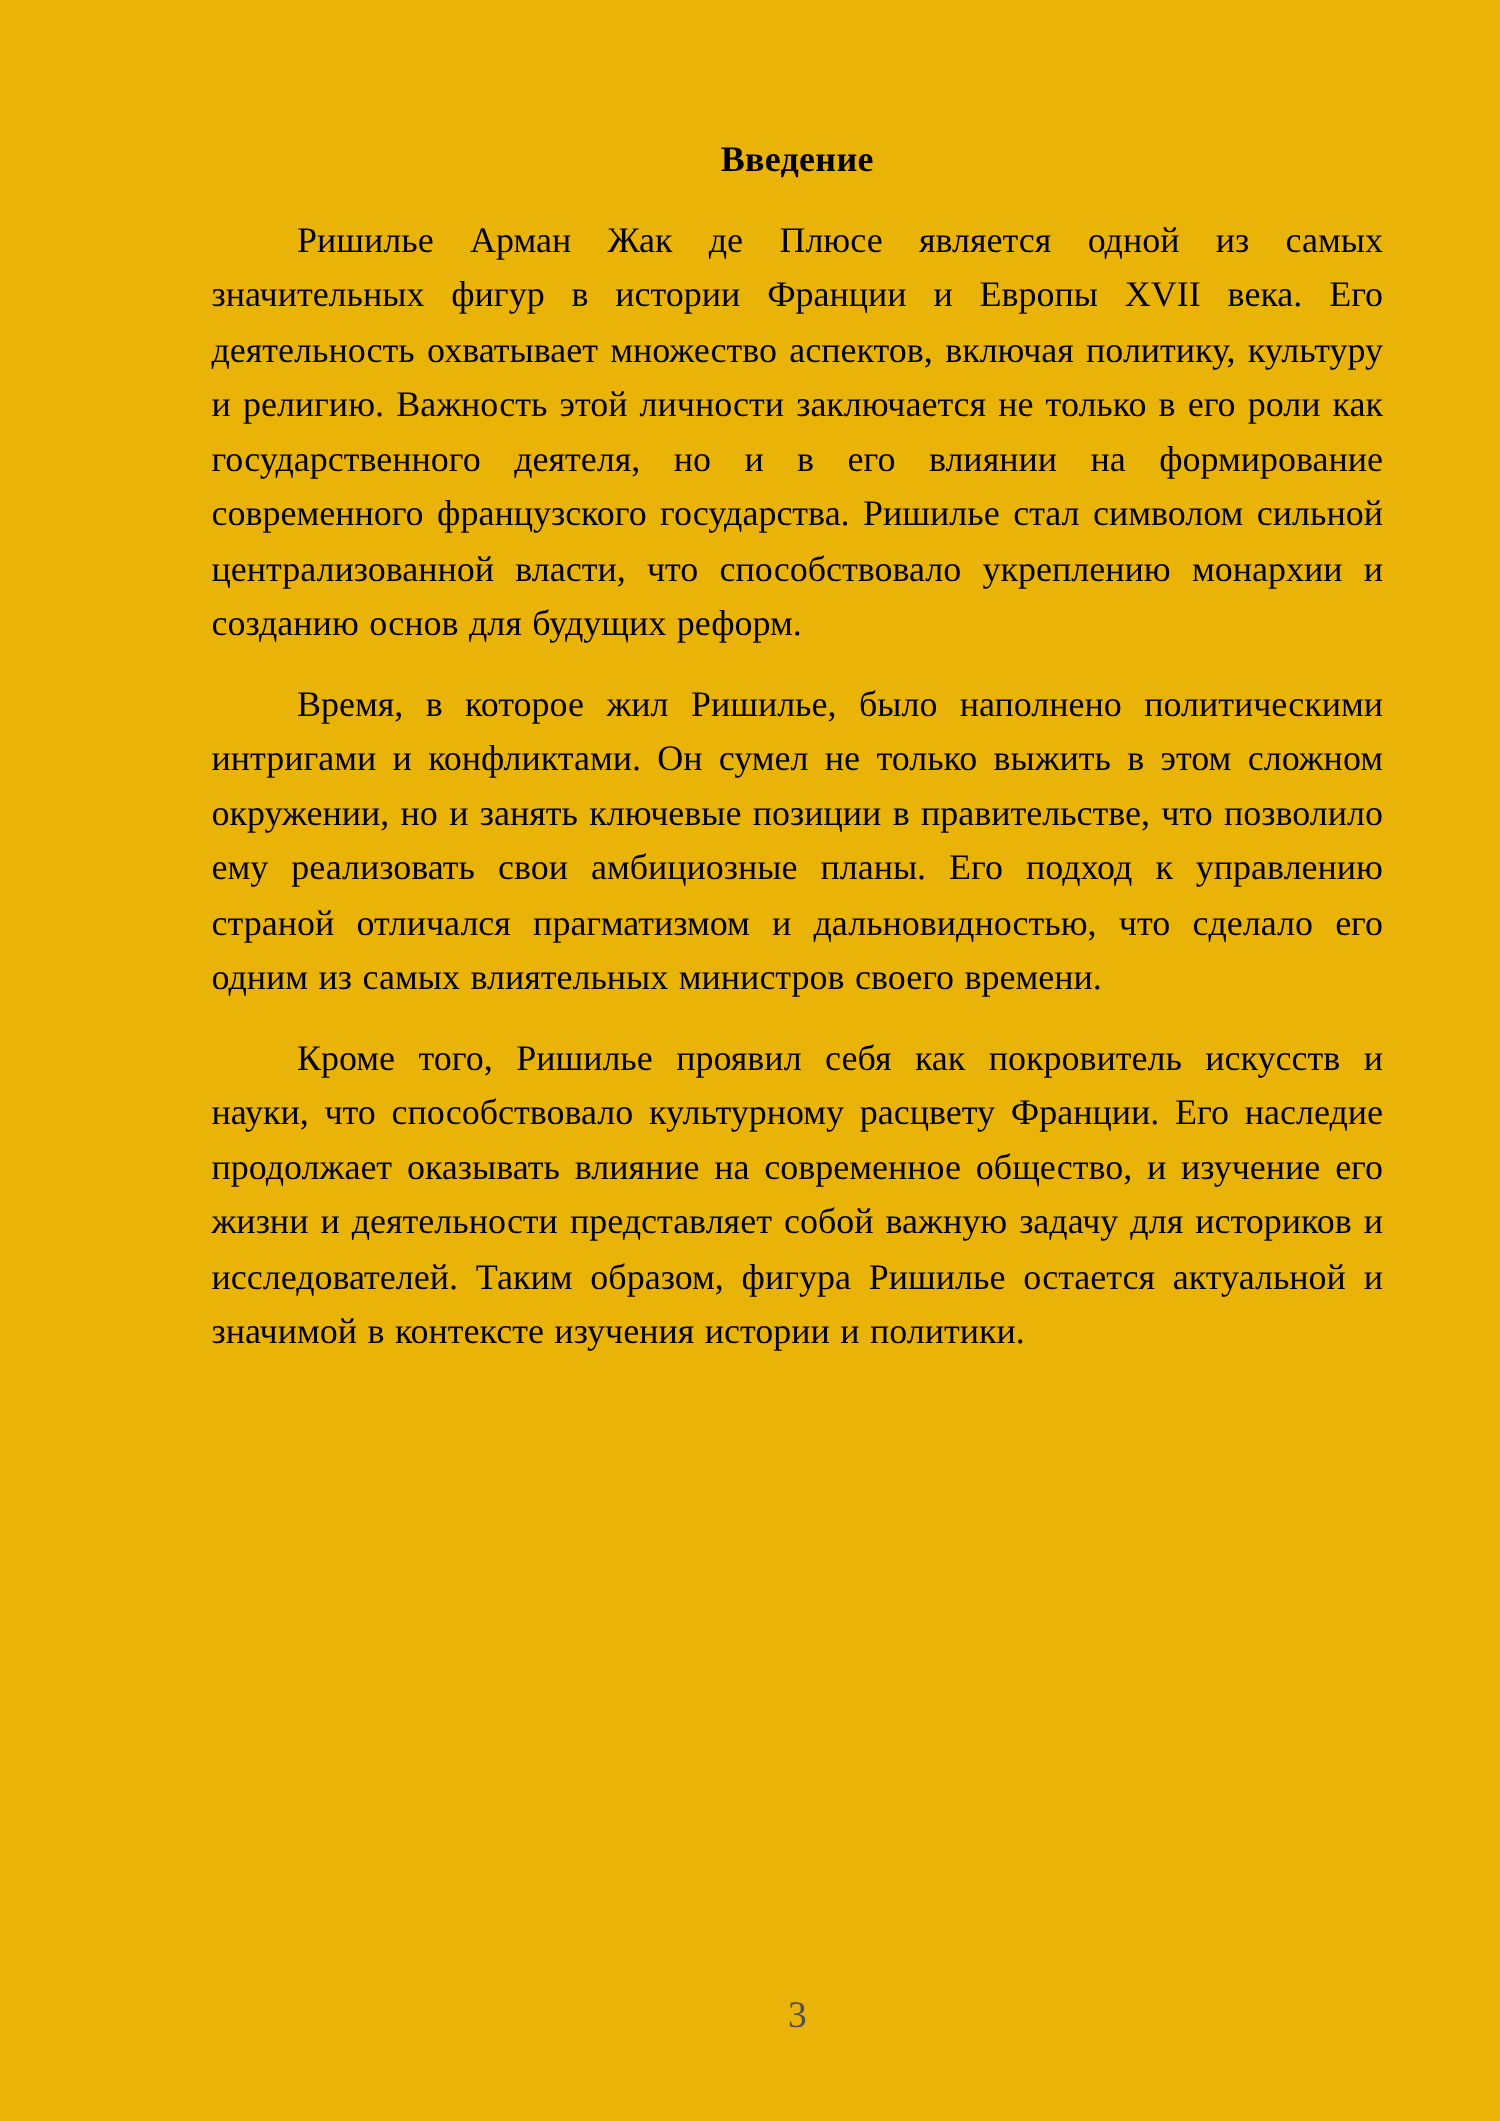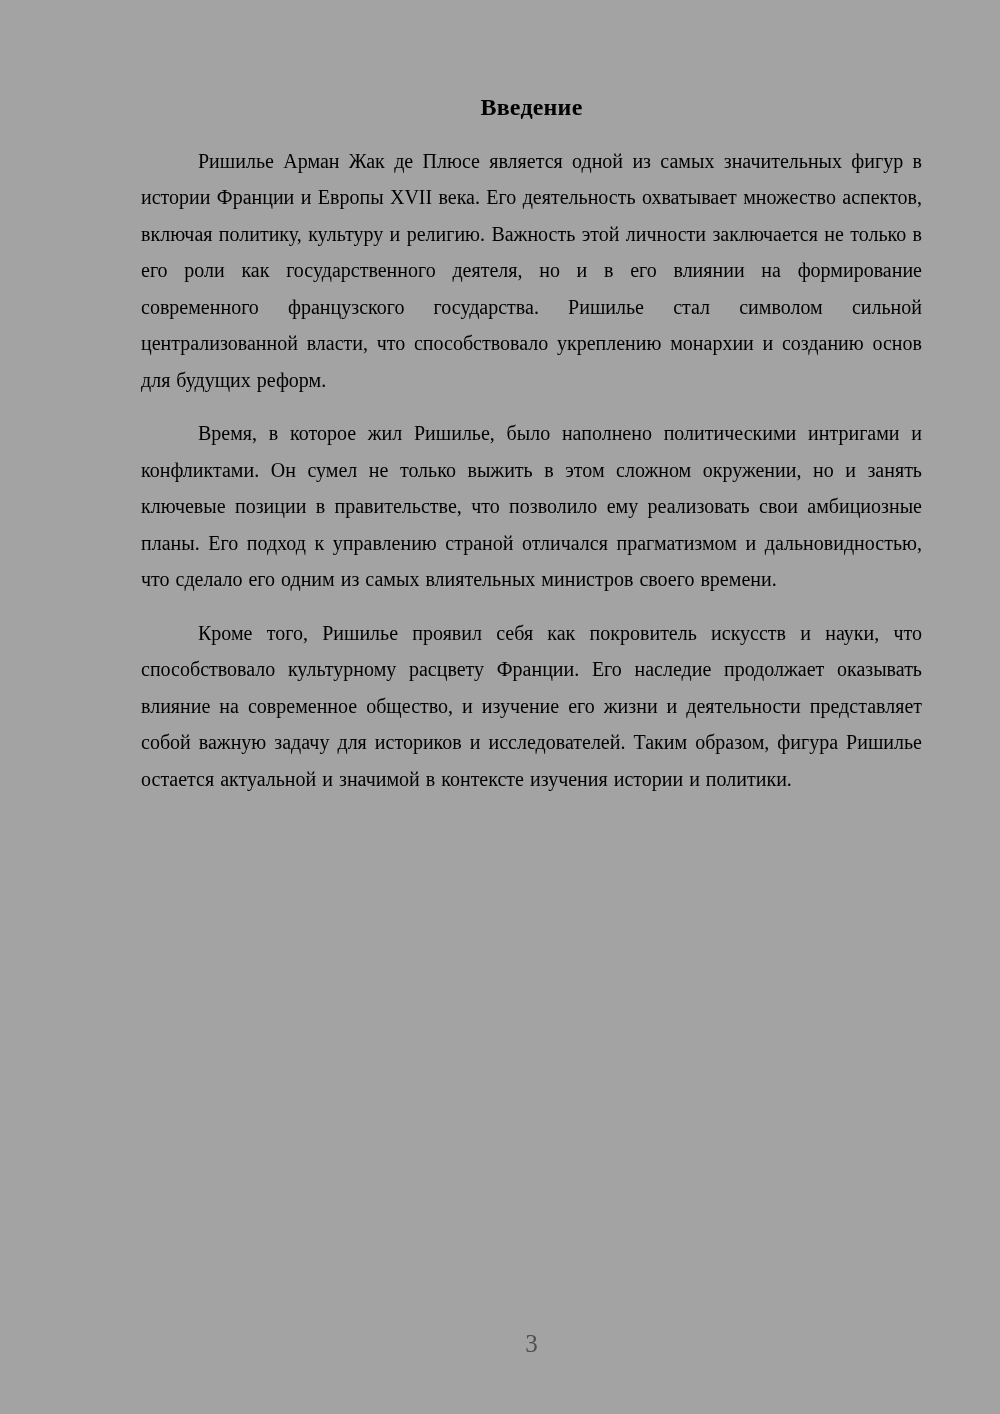--- a/index.html
+++ b/index.html
@@ -6,40 +6,40 @@
   html, body {
     width: 1000px;
     height: 1414px;
     background: #ffffff;
     font-family: "Liberation Serif", "DejaVu Serif", serif;
   }
   .page {
     position: relative;
     width: 1000px;
     height: 1414px;
-    background: #a3a3a3;
+    background: #eab308;
     overflow: hidden;
   }
   .content {
     position: absolute;
     left: 141px;
     top: 89px;
     width: 781px;
     color: #000000;
   }
   .doc-title {
     font-size: 24px;
     line-height: 36.5px;
     font-weight: bold;
     text-align: center;
     margin-bottom: 17px;
     letter-spacing: 0.2px;
   }
   .doc-paragraph {
-    font-size: 20px;
+    font-size: 24px;
     line-height: 36.5px;
     text-align: justify;
     text-indent: 57px;
     margin-bottom: 17px;
     word-spacing: 1px;
   }
   .page-footer {
     position: absolute;
     left: 141px;
     top: 1329px;

